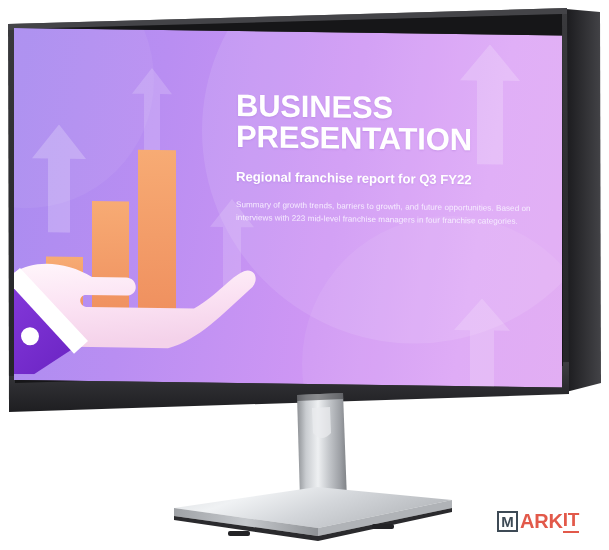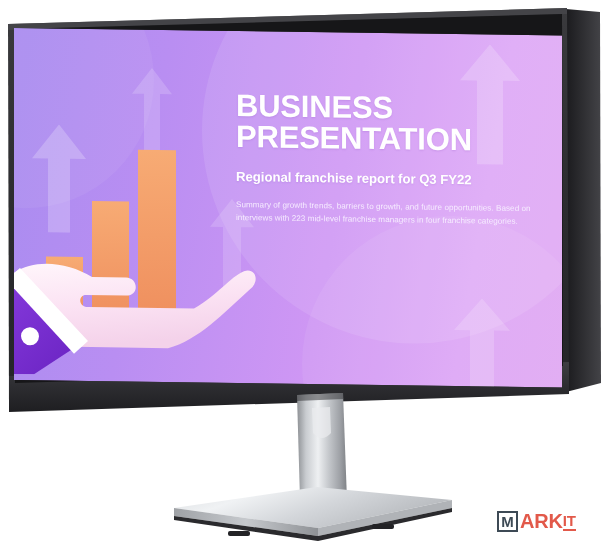--- a/index.html
+++ b/index.html
@@ -63,21 +63,21 @@
     position:absolute; left:497px; top:508px; width:88px; height:26px;
     display:flex; align-items:center; gap:0px;
   }
   .wm-m{
     width:21px; height:21px; border:2.2px solid #3d4a55; color:#3d4a55;
     font-weight:bold; font-size:15px; line-height:17px; text-align:center;
     font-family:"Liberation Sans", sans-serif;
   }
   .wm-ark{ color:#e2594a; font-weight:bold; font-size:20px; letter-spacing:-.2px; margin-left:2px;
     font-family:"Liberation Sans", sans-serif; }
-  .wm-it{ color:#e2594a; font-weight:bold; font-size:15px; letter-spacing:-.2px;
+  .wm-it{ color:#e2594a; font-weight:bold; font-size:19px; letter-spacing:-.2px;
     border-bottom:2px solid #e2594a; font-family:"Liberation Sans", sans-serif; }
 </style>
 </head>
 <body>
 
 <div id="stage">
 
   <svg width="609" height="550" viewBox="0 0 609 550">
     <defs>
       <linearGradient id="bezelG" x1="0" y1="0" x2="0" y2="1">

